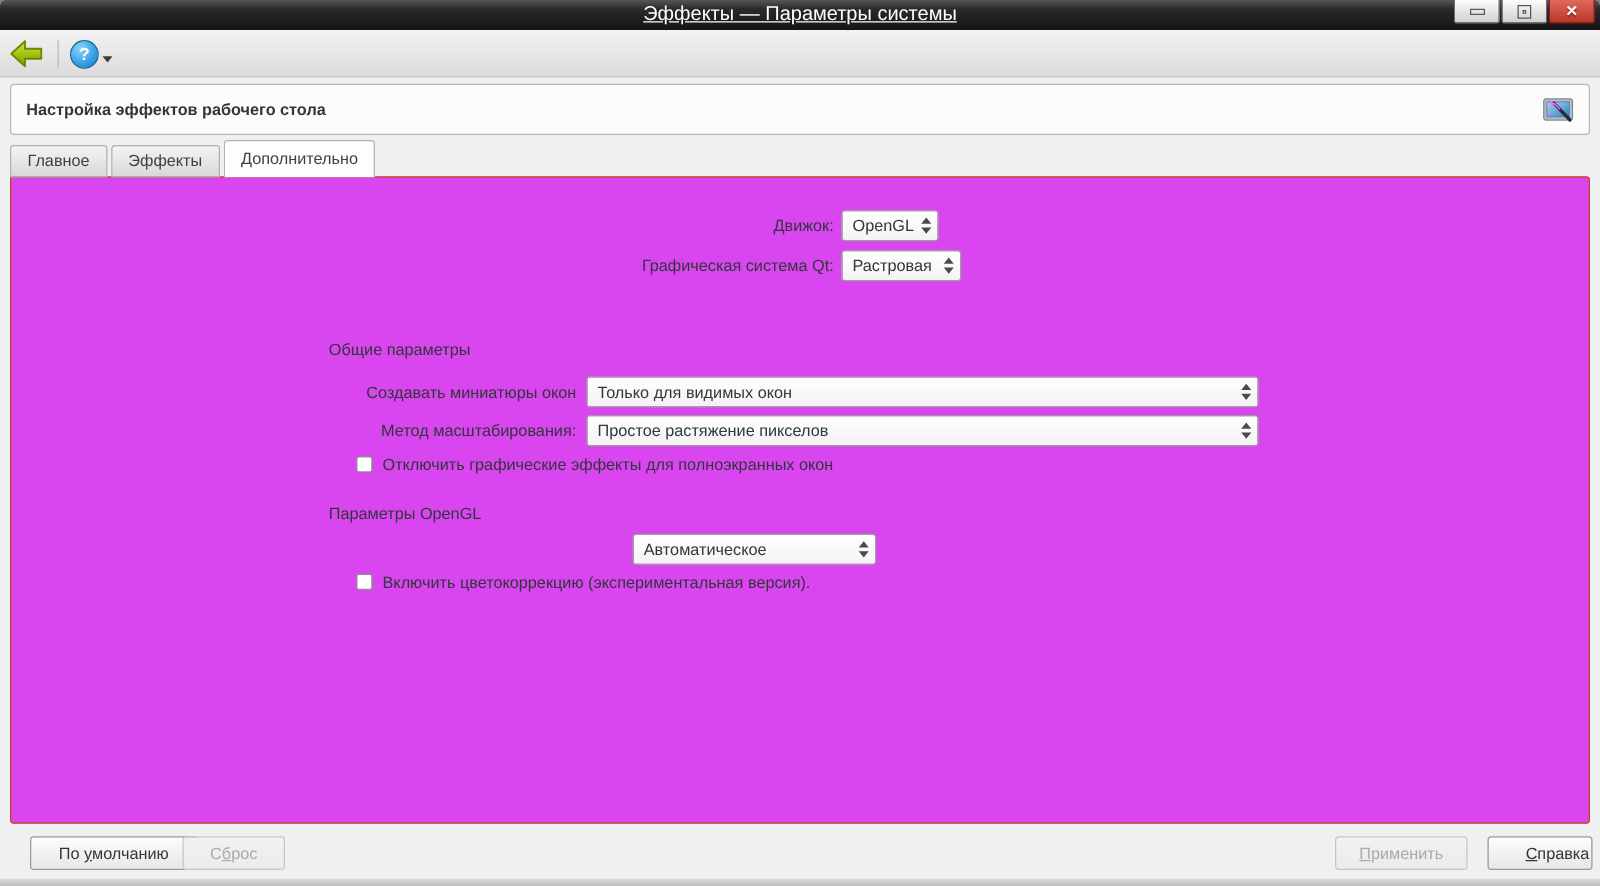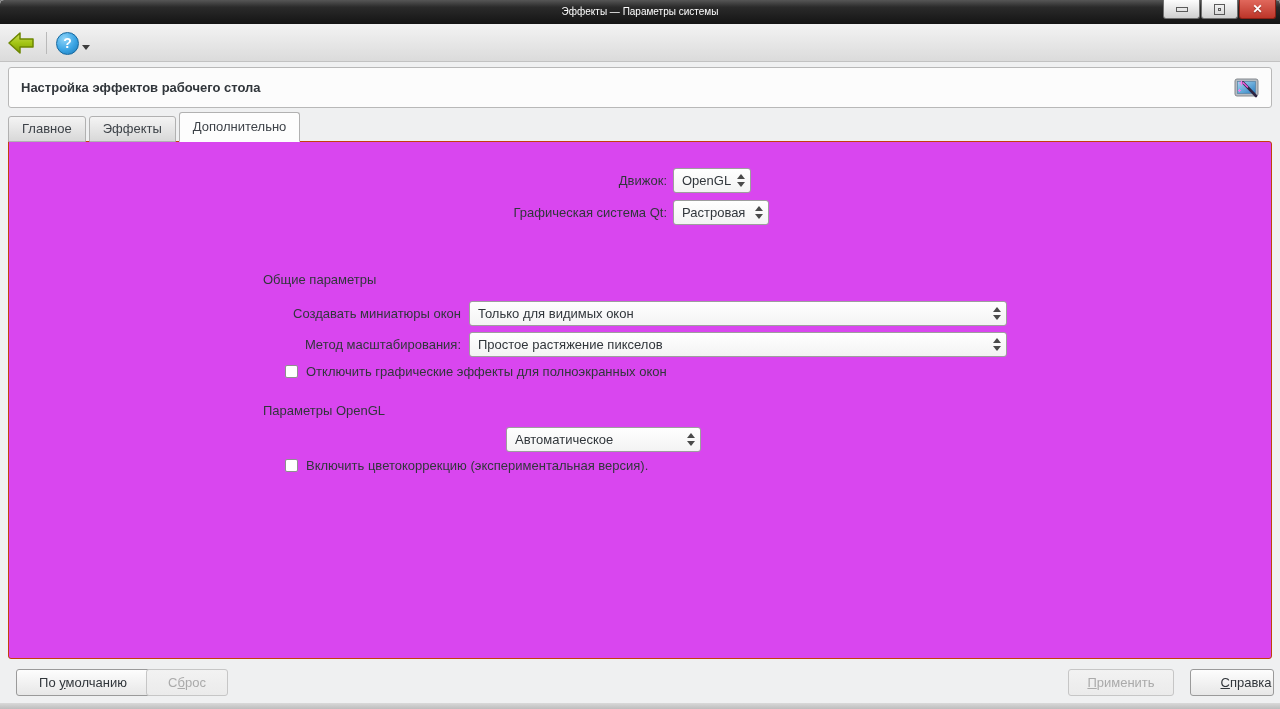--- a/index.html
+++ b/index.html
@@ -16,21 +16,21 @@
     border-radius:4px 4px 0 0;
   }
   
   .titlebar {
     position:absolute; top:0; left:0; right:0; height:24px;
     background:linear-gradient(180deg,#565656 0%,#2a2a2a 30%,#141414 100%);
     border-radius:4px 4px 0 0;
   }
   .title-text {
     position:absolute; left:0; width:100%; text-align:center;
-    line-height:24px; color:#ffffff; font-size:10px;
+    line-height:24px; color:#ffffff; font-size:16px;text-decoration:underline;
   }
   .winbtn {
     position:absolute; top:0; height:19px; width:37px;
     border:1px solid #6f6f6f; border-top:none;
     border-radius:0 0 3px 3px;
     background:linear-gradient(#fdfdfd,#cfcfcf);
     display:flex; align-items:center; justify-content:center;
     cursor:default; z-index:5;
   }
   .btn-min { right:80px; }
@@ -240,21 +240,21 @@
         </span>
     </div>
 
     <div class="checkrow" style="top:316px; left:276px;">
       <span class="checkbox"></span>
       <span>Включить цветокоррекцию (экспериментальная версия).</span>
     </div>
 
   </div>
 
-  <div class="btn" style="left:16px; width:134px;">
+  <div class="btn" style="left:24px; width:134px;">
     <span><span>По </span><span class="mn">у</span><span>молчанию</span></span>
   </div>
   <div class="btn disabled" style="left:146px; width:82px;">
     <span><span>С</span><span class="mn">б</span><span>рос</span></span>
   </div>
   <div class="btn disabled" style="left:1068px; width:106px;">
     <span><span class="mn">П</span><span>рименить</span></span>
   </div>
   <div class="btn" style="left:1190px; width:84px;padding-left:28px;">
     <span><span class="mn">С</span><span>правка</span></span>

